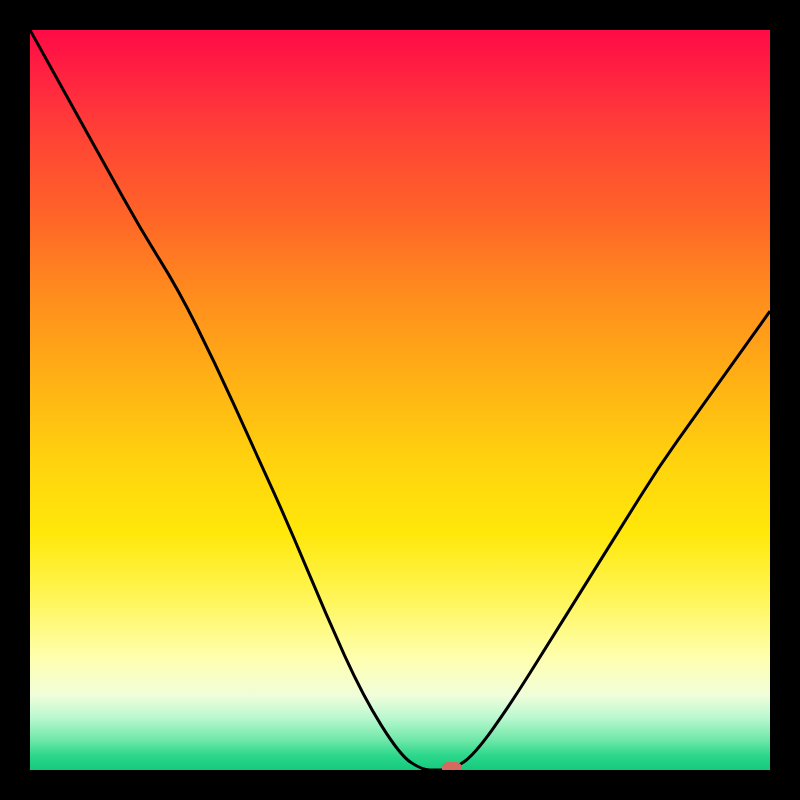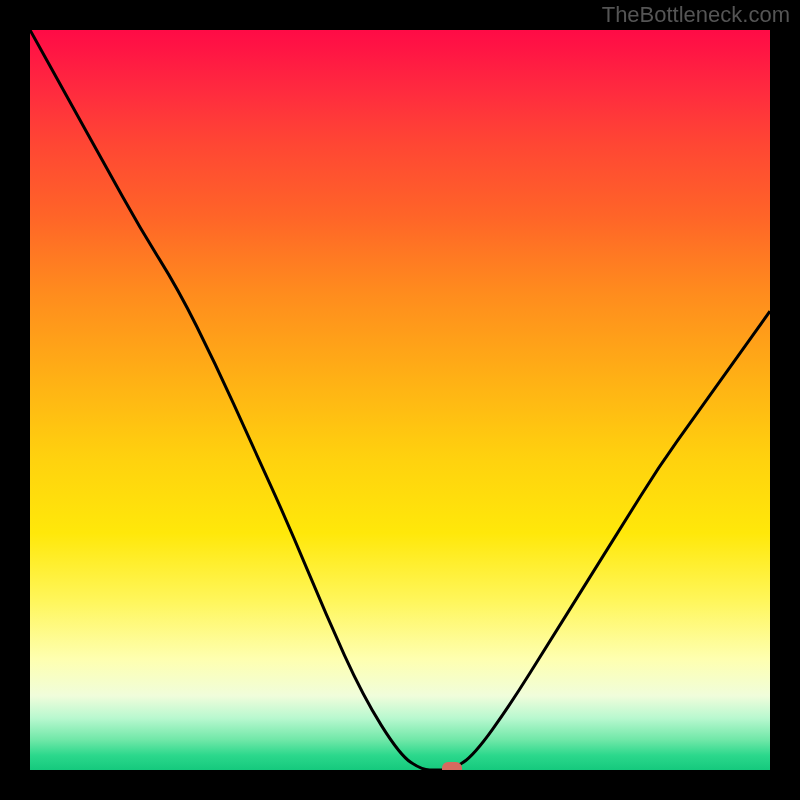--- a/index.html
+++ b/index.html
@@ -66,21 +66,20 @@
     height: 13px;
     background: #d66a5f;
     border-radius: 6px;
     z-index: 3;
   }
 </style>
 </head>
 <body>
 
 <div class="chart-container">
-  <div class="watermark">TheBottleneck.com</div>
   <div class="plot-area">
     <div class="gradient-bg"></div>
     <svg class="curve" viewBox="0 0 740 740" preserveAspectRatio="none">
       <path id="curve-path" fill="none" stroke="#000" stroke-width="3" d="M 0 0 Q 0 0 18.5 33.30000000000001 Q 37 66.60000000000002 55.5 99.90000000000003 Q 74 133.20000000000005 92.5 166.50000000000006 Q 111 199.80000000000007 129.5 229.40000000000003 Q 148 259 166.5 296 Q 185 332.99999999999994 203.5 373.69999999999993 Q 222 414.4 240.5 455.09999999999997 Q 259 495.79999999999995 277.5 540.2 Q 296 584.6 314.5 625.3 Q 333 666 351.5 695.6 Q 370 725.2 381.1 732.6 Q 392.20000000000005 740 399.6 740 Q 407.00000000000006 740 414.4 740 Q 421.79999999999995 740 432.9 732.6 Q 444 725.2 462.5 699.3 Q 481 673.4 499.5 643.8 Q 518 614.2 536.5 584.6 Q 555 555 573.5 525.4 Q 592 495.79999999999995 610.5 466.2 Q 629 436.6 647.5 410.70000000000005 Q 666 384.8 684.5 358.9 Q 703 332.99999999999994 721.5 307.09999999999997 T 740 281.2"></path>
     </svg>
     <div class="marker" id="marker" style="left: 411.8px; top: 732px;"></div>
   </div>
 </div>
 
 </body></html>

